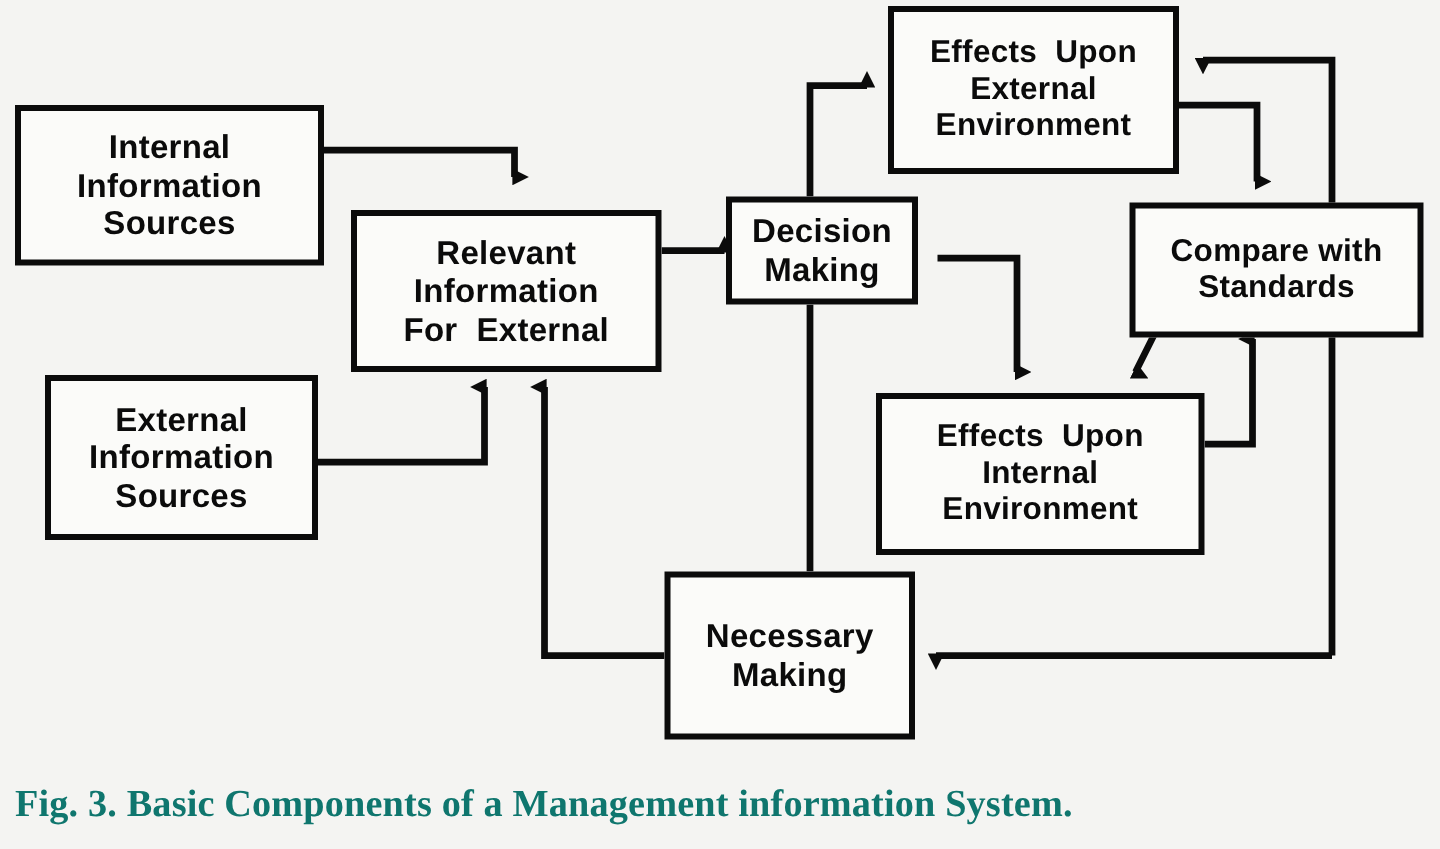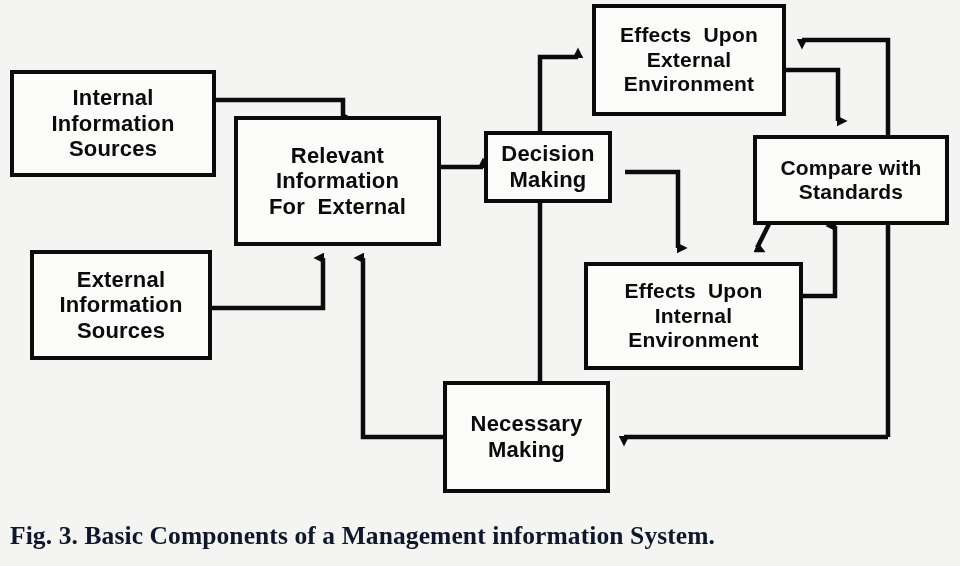--- a/index.html
+++ b/index.html
@@ -47,21 +47,21 @@
 
   #caption {
     position: absolute;
     left: 10px;
     top: 521px;
     width: 944px;
     font-family: "Liberation Serif", serif;
     font-weight: bold;
     font-size: 25.5px;
     letter-spacing: 0.1px;
-    color: #0f172a;
+    color: #0f766e;
     white-space: nowrap;
   }
 </style>
 </head>
 <body>
 
 <div id="page">
 
   <svg id="diagram-svg" viewBox="0 0 960 566" xmlns="http://www.w3.org/2000/svg">
     <defs>
@@ -98,21 +98,21 @@
 
     </g>
   </svg>
 
   <div class="node-box fs-22" style="left:10px; top:70px; width:206px; height:107px;">
     <span class="line">Internal</span>
     <span class="line">Information</span>
     <span class="line">Sources</span>
   </div>
 
-  <div class="node-box fs-22" style="left:234px; top:116px; width:207px; height:130px;">
+  <div class="node-box fs-22" style="left:234px; top:140px; width:207px; height:108px;">
     <span class="line">Relevant</span>
     <span class="line">Information</span>
     <span class="line">For  External</span>
   </div>
 
   <div class="node-box fs-22" style="left:30px; top:250px; width:182px; height:110px;">
     <span class="line">External</span>
     <span class="line">Information</span>
     <span class="line">Sources</span>
   </div>

